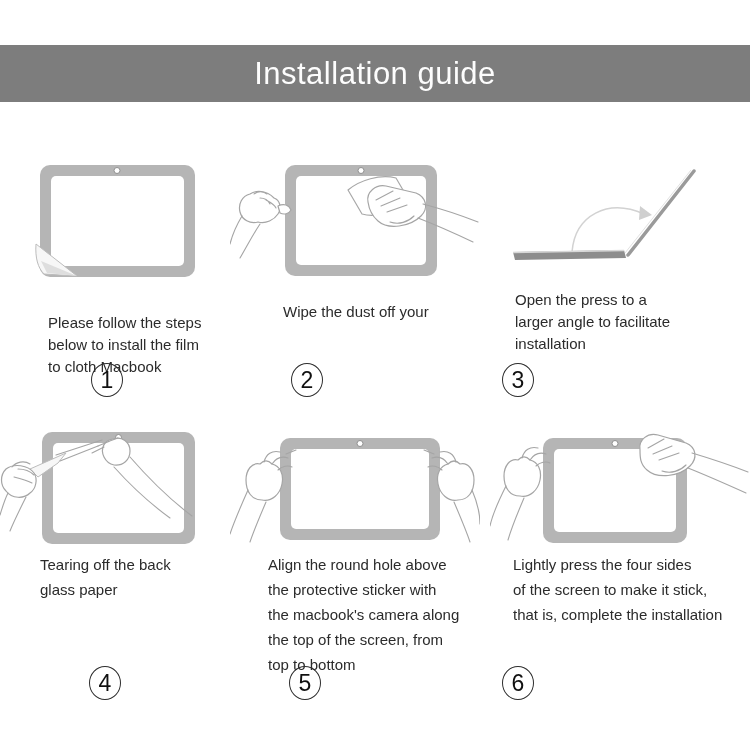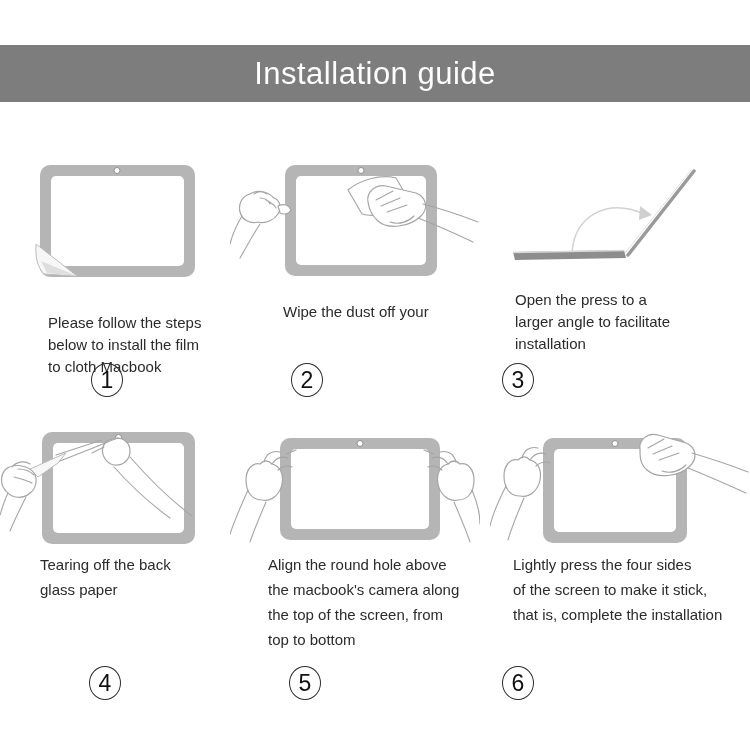--- a/index.html
+++ b/index.html
@@ -188,20 +188,21 @@
         </g>
       </svg>
     </div>
 
     <div class="caption cap-s4">
       <div class="cap-line">Tearing off the back</div>
       <div class="cap-line">glass paper</div>
     </div>
     <div class="caption cap-s5">
       <div class="cap-line">Align the round hole above</div>
+      <div class="cap-line">the protective sticker with</div>
       <div class="cap-line">the macbook's camera along</div>
       <div class="cap-line">the top of the screen, from</div>
       <div class="cap-line">top to bottom</div>
     </div>
     <div class="caption cap-s6">
       <div class="cap-line">Lightly press the four sides</div>
       <div class="cap-line">of the screen to make it stick,</div>
       <div class="cap-line">that is, complete the installation</div>
     </div>
 

